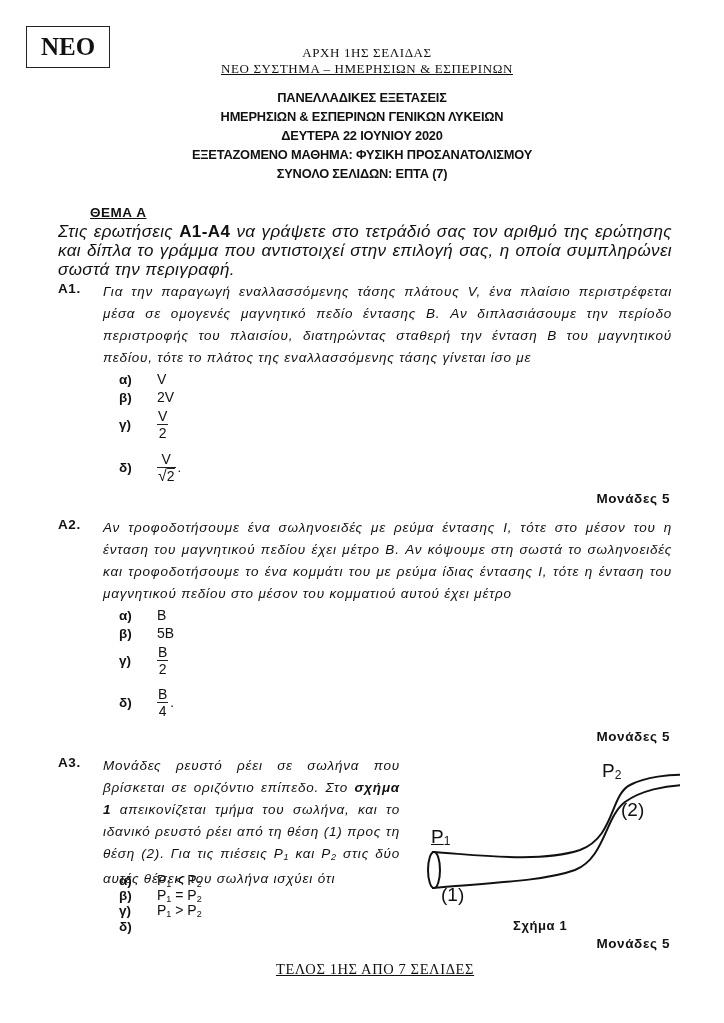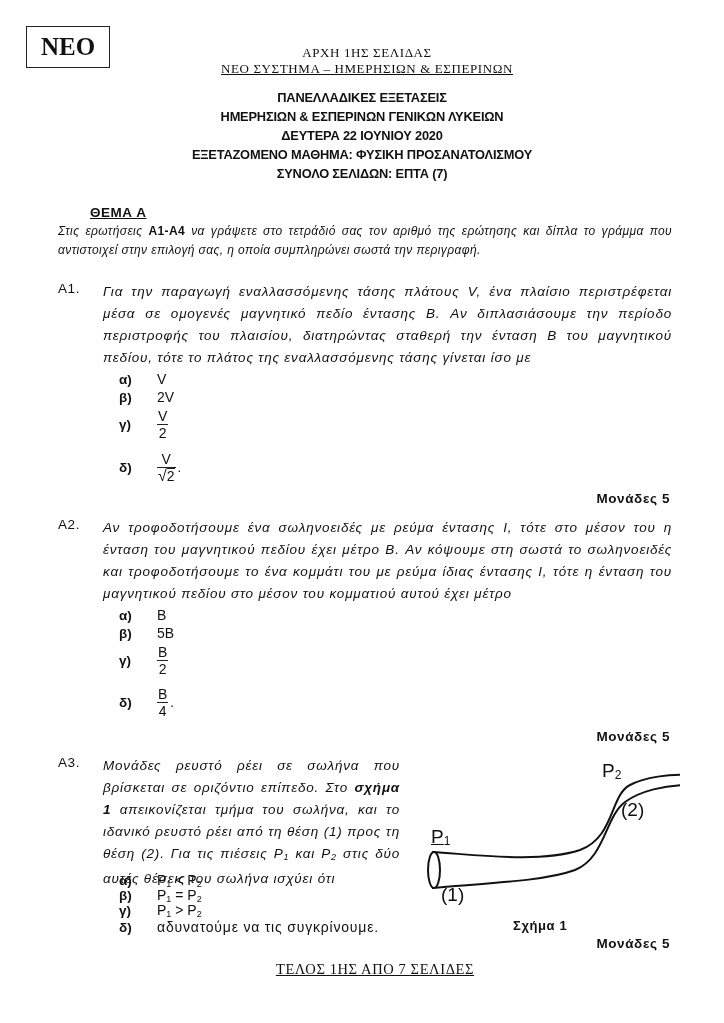--- a/index.html
+++ b/index.html
@@ -3,23 +3,23 @@
 <meta charset="utf-8">
 <style>
   html, body { margin: 0; padding: 0; background: #fff; }
   body { width: 724px; height: 1023px; position: relative; overflow: hidden; color: #111; font-family: "Liberation Sans", sans-serif; }
   .abs { position: absolute; }
   .neo-box { left: 26px; top: 26px; width: 82px; height: 40px; border: 1.5px solid #222; display: flex; align-items: center; justify-content: center; font-family: "Liberation Serif", serif; font-weight: bold; font-size: 25px; }
   .serif-head { left: 0; width: 724px; text-align: center; font-family: "Liberation Serif", serif; font-size: 13px; letter-spacing: 0.6px; left: 5px; }
   .serif-head.u { text-decoration: underline; }
   .bold-head { left: 0; width: 724px; text-align: center; font-weight: bold; font-size: 13.5px; letter-spacing: -0.2px; transform: scaleX(0.95); }
   .thema { left: 58px; top: 205px; font-weight: bold; font-size: 13.5px; text-decoration: underline; letter-spacing: 0.5px; margin-left: 32px; }
-  .intro { left: 58px; top: 222px; width: 614px; font-style: italic; font-size: 12px; line-height: 19px; text-align: justify; letter-spacing: 0.4px; }
+  .intro { left: 58px; top: 222px; width: 614px; font-style: italic; font-size: 17px; line-height: 19px; text-align: justify; letter-spacing: 0.4px; }
   .intro b { font-style: normal; }
-  .qnum { left: 58px; font-weight: normal; font-size: 13.5px; letter-spacing: 0.6px; }
+  .qnum { left: 58px; font-weight: bold; font-size: 13.5px; letter-spacing: 0.6px; }
   .qtext { left: 103px; width: 569px; font-size: 13.5px; line-height: 22px; text-align: justify; letter-spacing: 0.8px; font-style: italic; }
   .qtext.narrow { width: 297px; }
   .opt { left: 119px; font-size: 13.5px; display: flex; align-items: center; }
   .opt .lbl { width: 38px; font-weight: bold; }
   .opt .val { font-size: 14px; }
   .frac { display: inline-flex; flex-direction: column; align-items: center; font-size: 14px; line-height: 16px; }
   .frac .num { padding: 0 1px; }
   .frac .bar { width: 100%; border-top: 1px solid #222; }
   .frac .den { padding: 0 1px; }
   .sqrt { display: inline-flex; align-items: flex-end; }
@@ -120,21 +120,20 @@
 <div class="abs opt" style="top:887px;">
     <span class="lbl">β)</span>
     <span class="val"><span>P</span><sub>1</sub><span style="white-space:pre"> = </span><span>P</span><sub>2</sub></span>
   </div>
 <div class="abs opt" style="top:902px;">
     <span class="lbl">γ)</span>
     <span class="val"><span>P</span><sub>1</sub><span style="white-space:pre"> &gt; </span><span>P</span><sub>2</sub></span>
   </div>
 <div class="abs opt" style="top:919px;">
     <span class="lbl">δ)</span>
-    <span class="val" style="letter-spacing:0.8px">αδυνατούμε να τις συγκρίνουμε.</span>
   </div>
 
 <svg class="abs fig" width="260" height="160" viewBox="0 0 260 160">
   <path d="M12,97 C60,100 120,108 160,95 C195,82 190,40 210,30 C225,22 250,19 268,20" fill="none" stroke="#111" stroke-width="2"></path>
   <path d="M12,133 C70,128 125,126 155,115 C185,103 185,62 205,47 C220,36 245,30 268,30" fill="none" stroke="#111" stroke-width="2"></path>
   <ellipse cx="14" cy="115" rx="6" ry="18" fill="#fff" stroke="#111" stroke-width="2"></ellipse>
   <ellipse cx="267" cy="25" rx="2.5" ry="5.5" fill="#fff" stroke="#111" stroke-width="1.5"></ellipse>
 </svg>
 <div class="abs" style="left:431px;top:826px;font-size:19px;text-decoration:underline;"><span>P</span><sub style="font-size:12px">1</sub></div>
 <div class="abs" style="left:602px;top:760px;font-size:19px;"><span>P</span><sub style="font-size:12px">2</sub></div>

